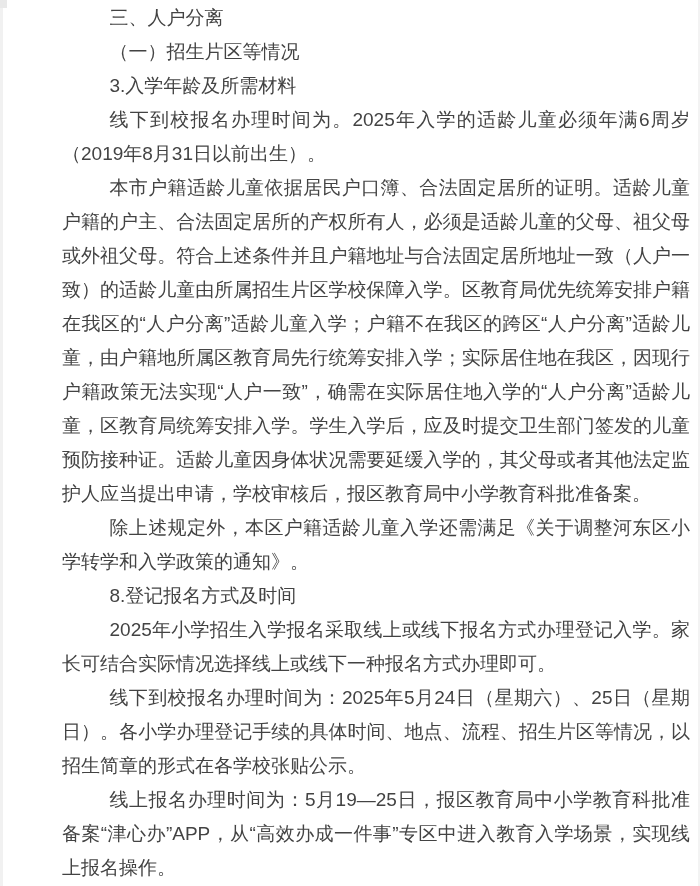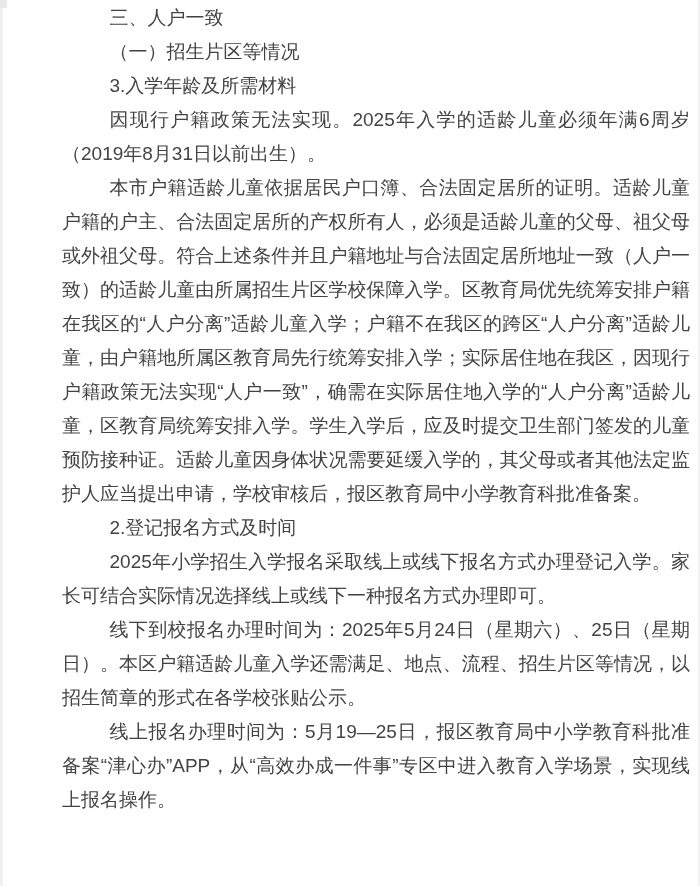--- a/index.html
+++ b/index.html
@@ -47,22 +47,23 @@
   }
 </style>
 </head>
 <body>
 
 <div class="edge-left"></div>
 <div class="edge-right"></div>
 <div class="corner-artifact"></div>
 
 <div class="content">
-  <p class="block">三、人户一致</p>
+  <p class="block">三、人户分离</p>
   <p class="block">（一）招生片区等情况</p>
   <p class="block">3.入学年龄及所需材料</p>
-  <p class="block">因现行户籍政策无法实现。2025年入学的适龄儿童必须年满6周岁（2019年8月31日以前出生）。</p>
+  <p class="block">线下到校报名办理时间为。2025年入学的适龄儿童必须年满6周岁（2019年8月31日以前出生）。</p>
   <p class="block">本市户籍适龄儿童依据居民户口簿、合法固定居所的证明。适龄儿童户籍的户主、合法固定居所的产权所有人，必须是适龄儿童的父母、祖父母或外祖父母。符合上述条件并且户籍地址与合法固定居所地址一致（人户一致）的适龄儿童由所属招生片区学校保障入学。区教育局优先统筹安排户籍在我区的“人户分离”适龄儿童入学；户籍不在我区的跨区“人户分离”适龄儿童，由户籍地所属区教育局先行统筹安排入学；实际居住地在我区，因现行户籍政策无法实现“人户一致”，确需在实际居住地入学的“人户分离”适龄儿童，区教育局统筹安排入学。学生入学后，应及时提交卫生部门签发的儿童预防接种证。适龄儿童因身体状况需要延缓入学的，其父母或者其他法定监护人应当提出申请，学校审核后，报区教育局中小学教育科批准备案。</p>
-  <p class="block">2.登记报名方式及时间</p>
+  <p class="block">除上述规定外，本区户籍适龄儿童入学还需满足《关于调整河东区小学转学和入学政策的通知》。</p>
+  <p class="block">8.登记报名方式及时间</p>
   <p class="block">2025年小学招生入学报名采取线上或线下报名方式办理登记入学。家长可结合实际情况选择线上或线下一种报名方式办理即可。</p>
-  <p class="block">线下到校报名办理时间为：2025年5月24日（星期六）、25日（星期日）。本区户籍适龄儿童入学还需满足、地点、流程、招生片区等情况，以招生简章的形式在各学校张贴公示。</p>
+  <p class="block">线下到校报名办理时间为：2025年5月24日（星期六）、25日（星期日）。各小学办理登记手续的具体时间、地点、流程、招生片区等情况，以招生简章的形式在各学校张贴公示。</p>
   <p class="block">线上报名办理时间为：5月19—25日，报区教育局中小学教育科批准备案“津心办”APP，从“高效办成一件事”专区中进入教育入学场景，实现线上报名操作。</p>
 </div>
 
 </body></html>

